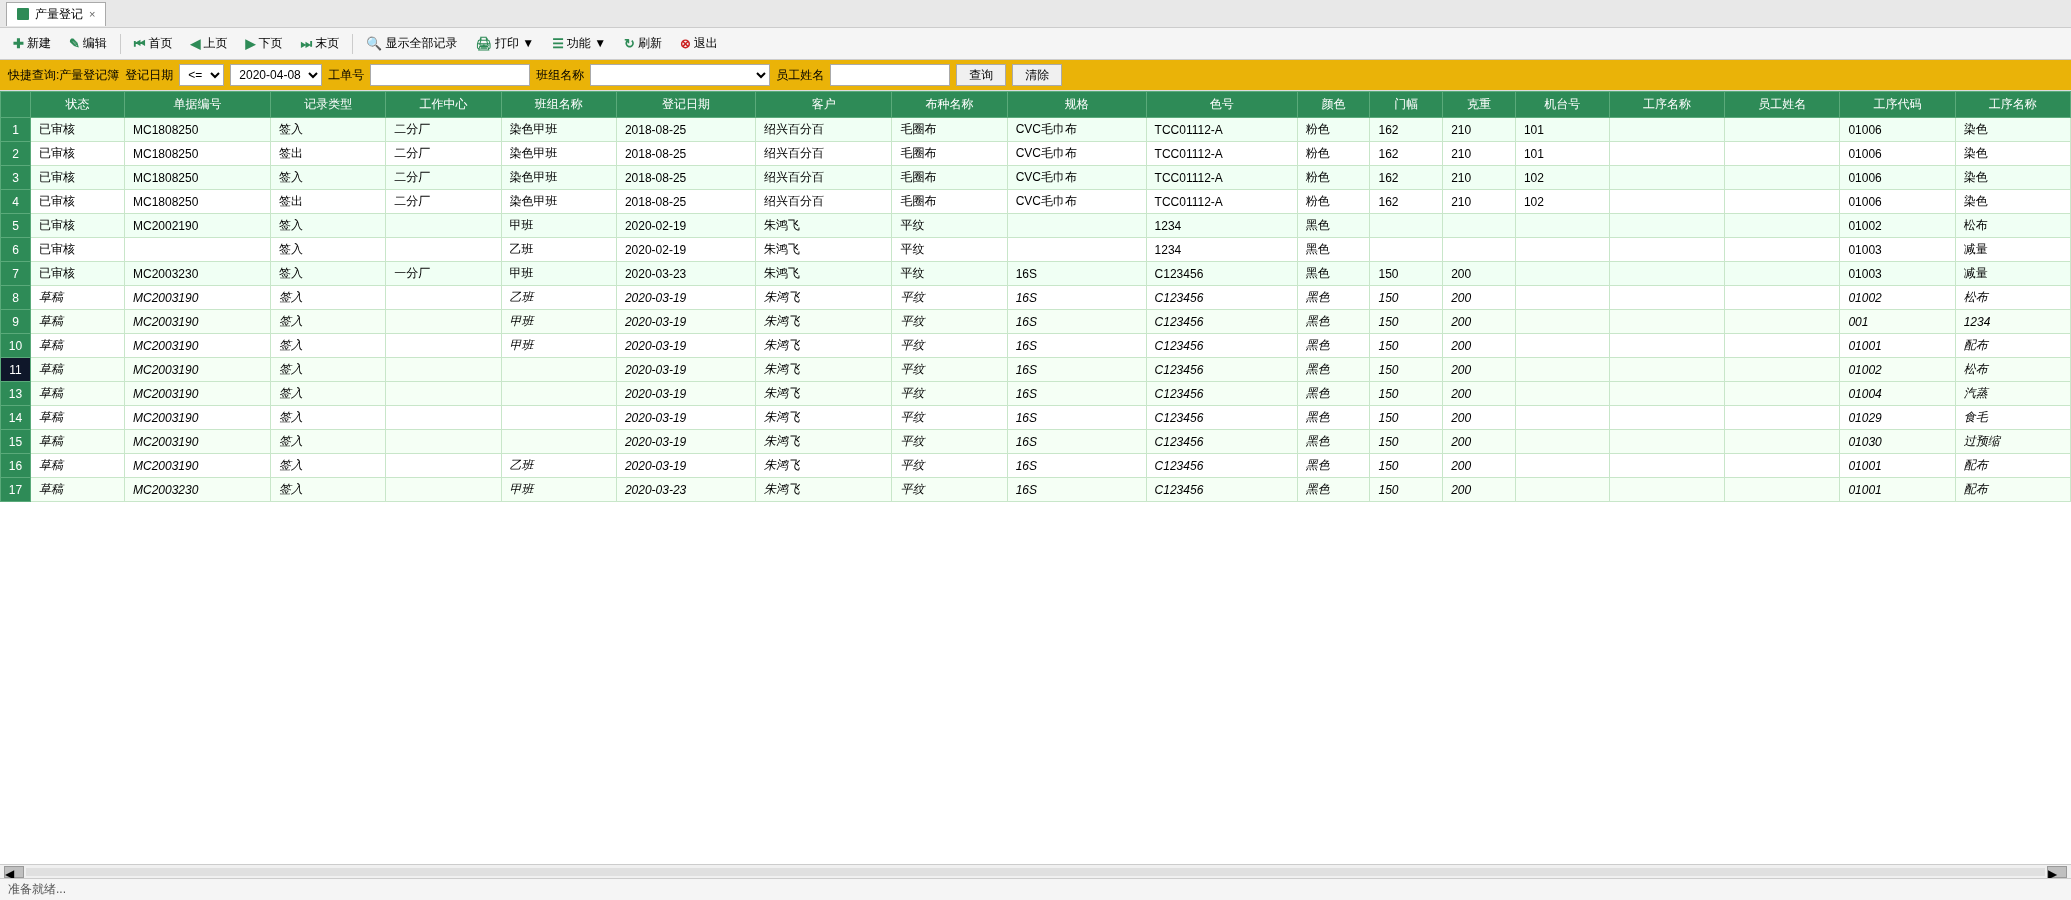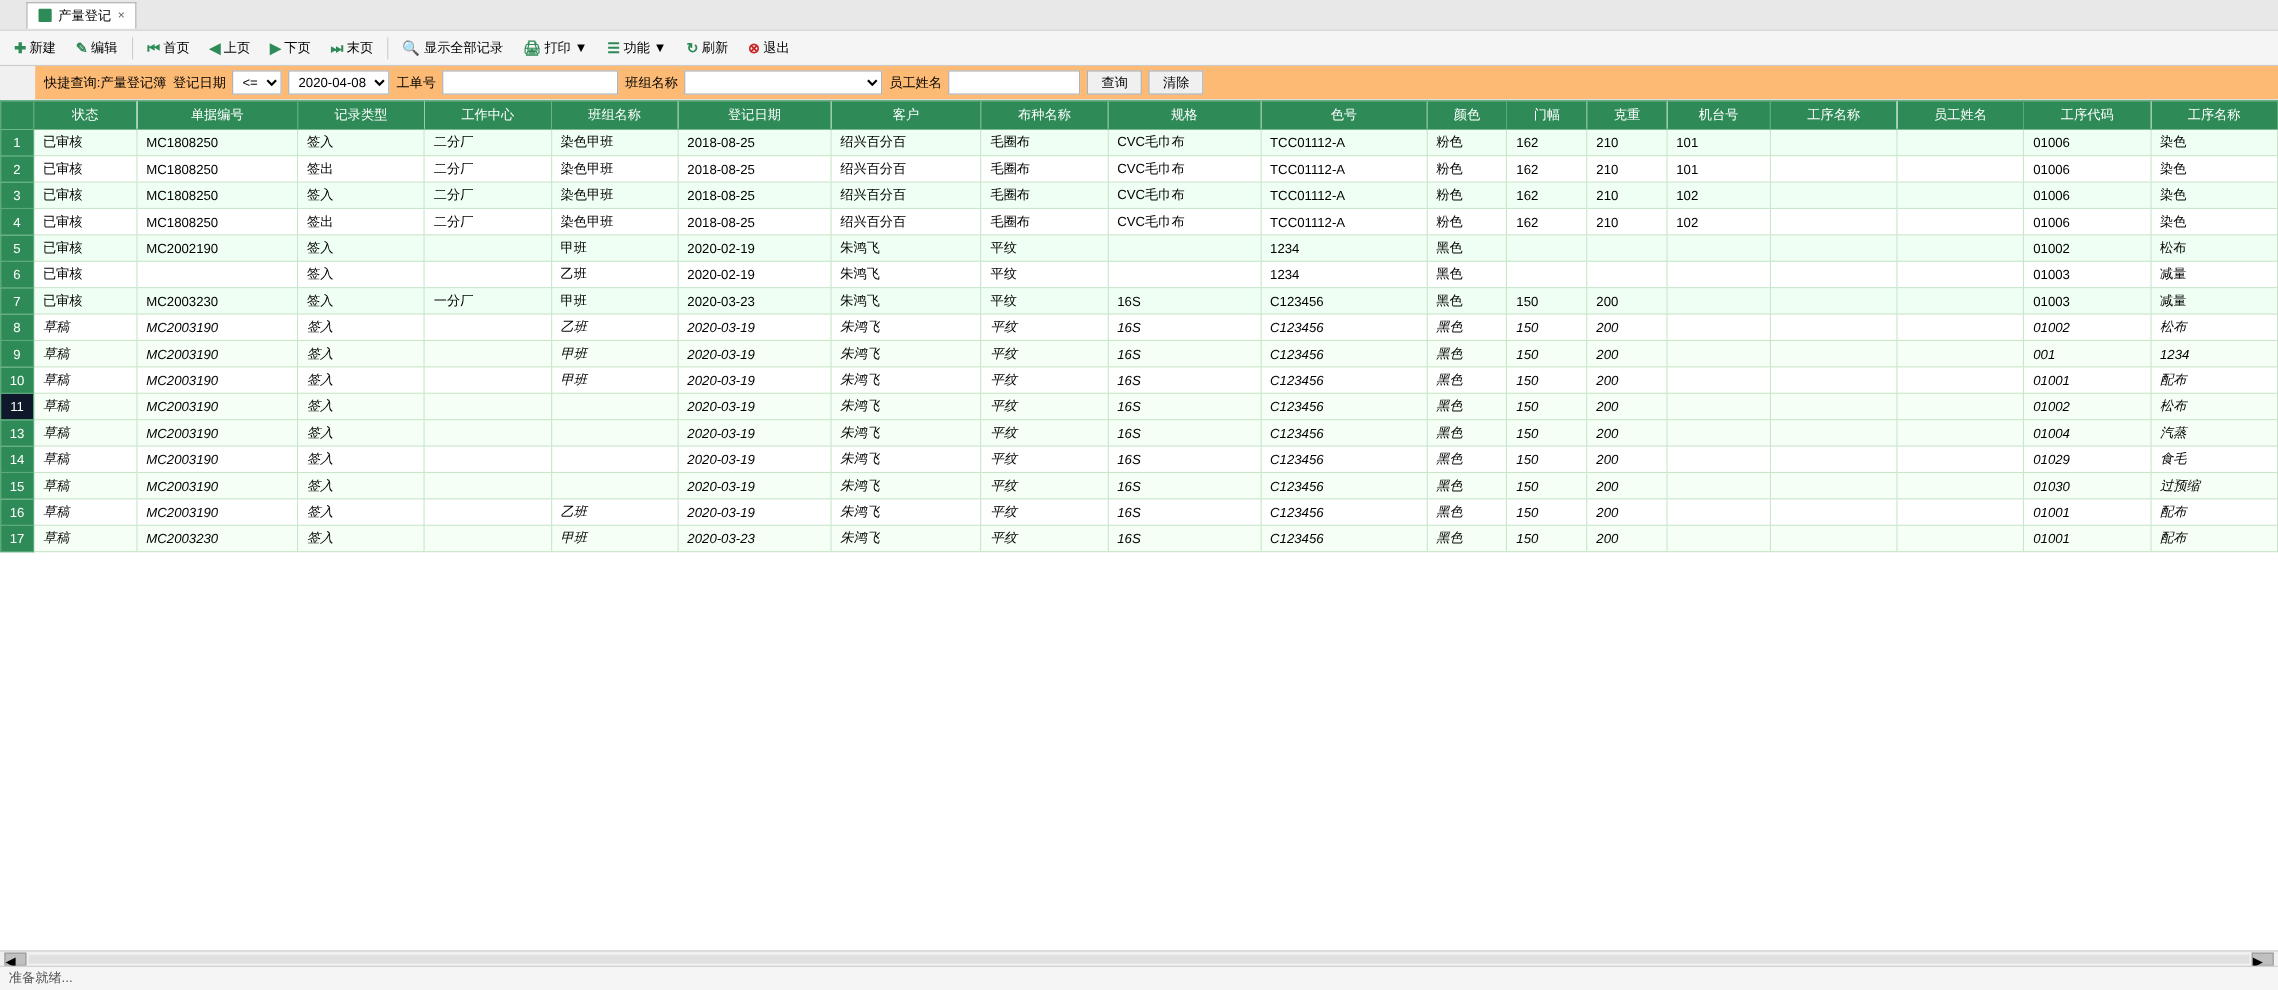--- a/index.html
+++ b/index.html
@@ -5,21 +5,21 @@
     * { box-sizing: border-box; margin: 0; padding: 0; }
     body { font-family: 'SimSun', 'Microsoft YaHei', sans-serif; font-size: 12px; background: #f0f0f0; color: #000; }
     
     
     .title-bar {
       background: #e8e8e8;
       border-bottom: 1px solid #ccc;
       display: flex;
       align-items: center;
       height: 28px;
-      padding: 0 24px;
+      padding: 0 6px;
     }
     .tab-item {
       display: flex;
       align-items: center;
       background: #fff;
       border: 1px solid #aaa;
       border-bottom: none;
       padding: 3px 10px;
       font-size: 12px;
       gap: 6px;
@@ -64,28 +64,27 @@
       margin: 0 2px;
     }
     .btn-icon {
       font-size: 13px;
       color: #2e8b57;
       font-weight: bold;
     }
 
     
     .quick-search {
-      background: #fdba74;
+      background: #eab308;
       border-bottom: 1px solid #ddd;
       padding: 4px 8px;
       display: flex;
       align-items: center;
       gap: 6px;
       font-size: 12px;
-      margin-left: 32px;
     }
     .quick-search select, .quick-search input {
       border: 1px solid #aaa;
       padding: 2px 4px;
       font-size: 12px;
       height: 22px;
       outline: none;
     }
     .quick-search select { background: #fff; }
     .search-btn {

